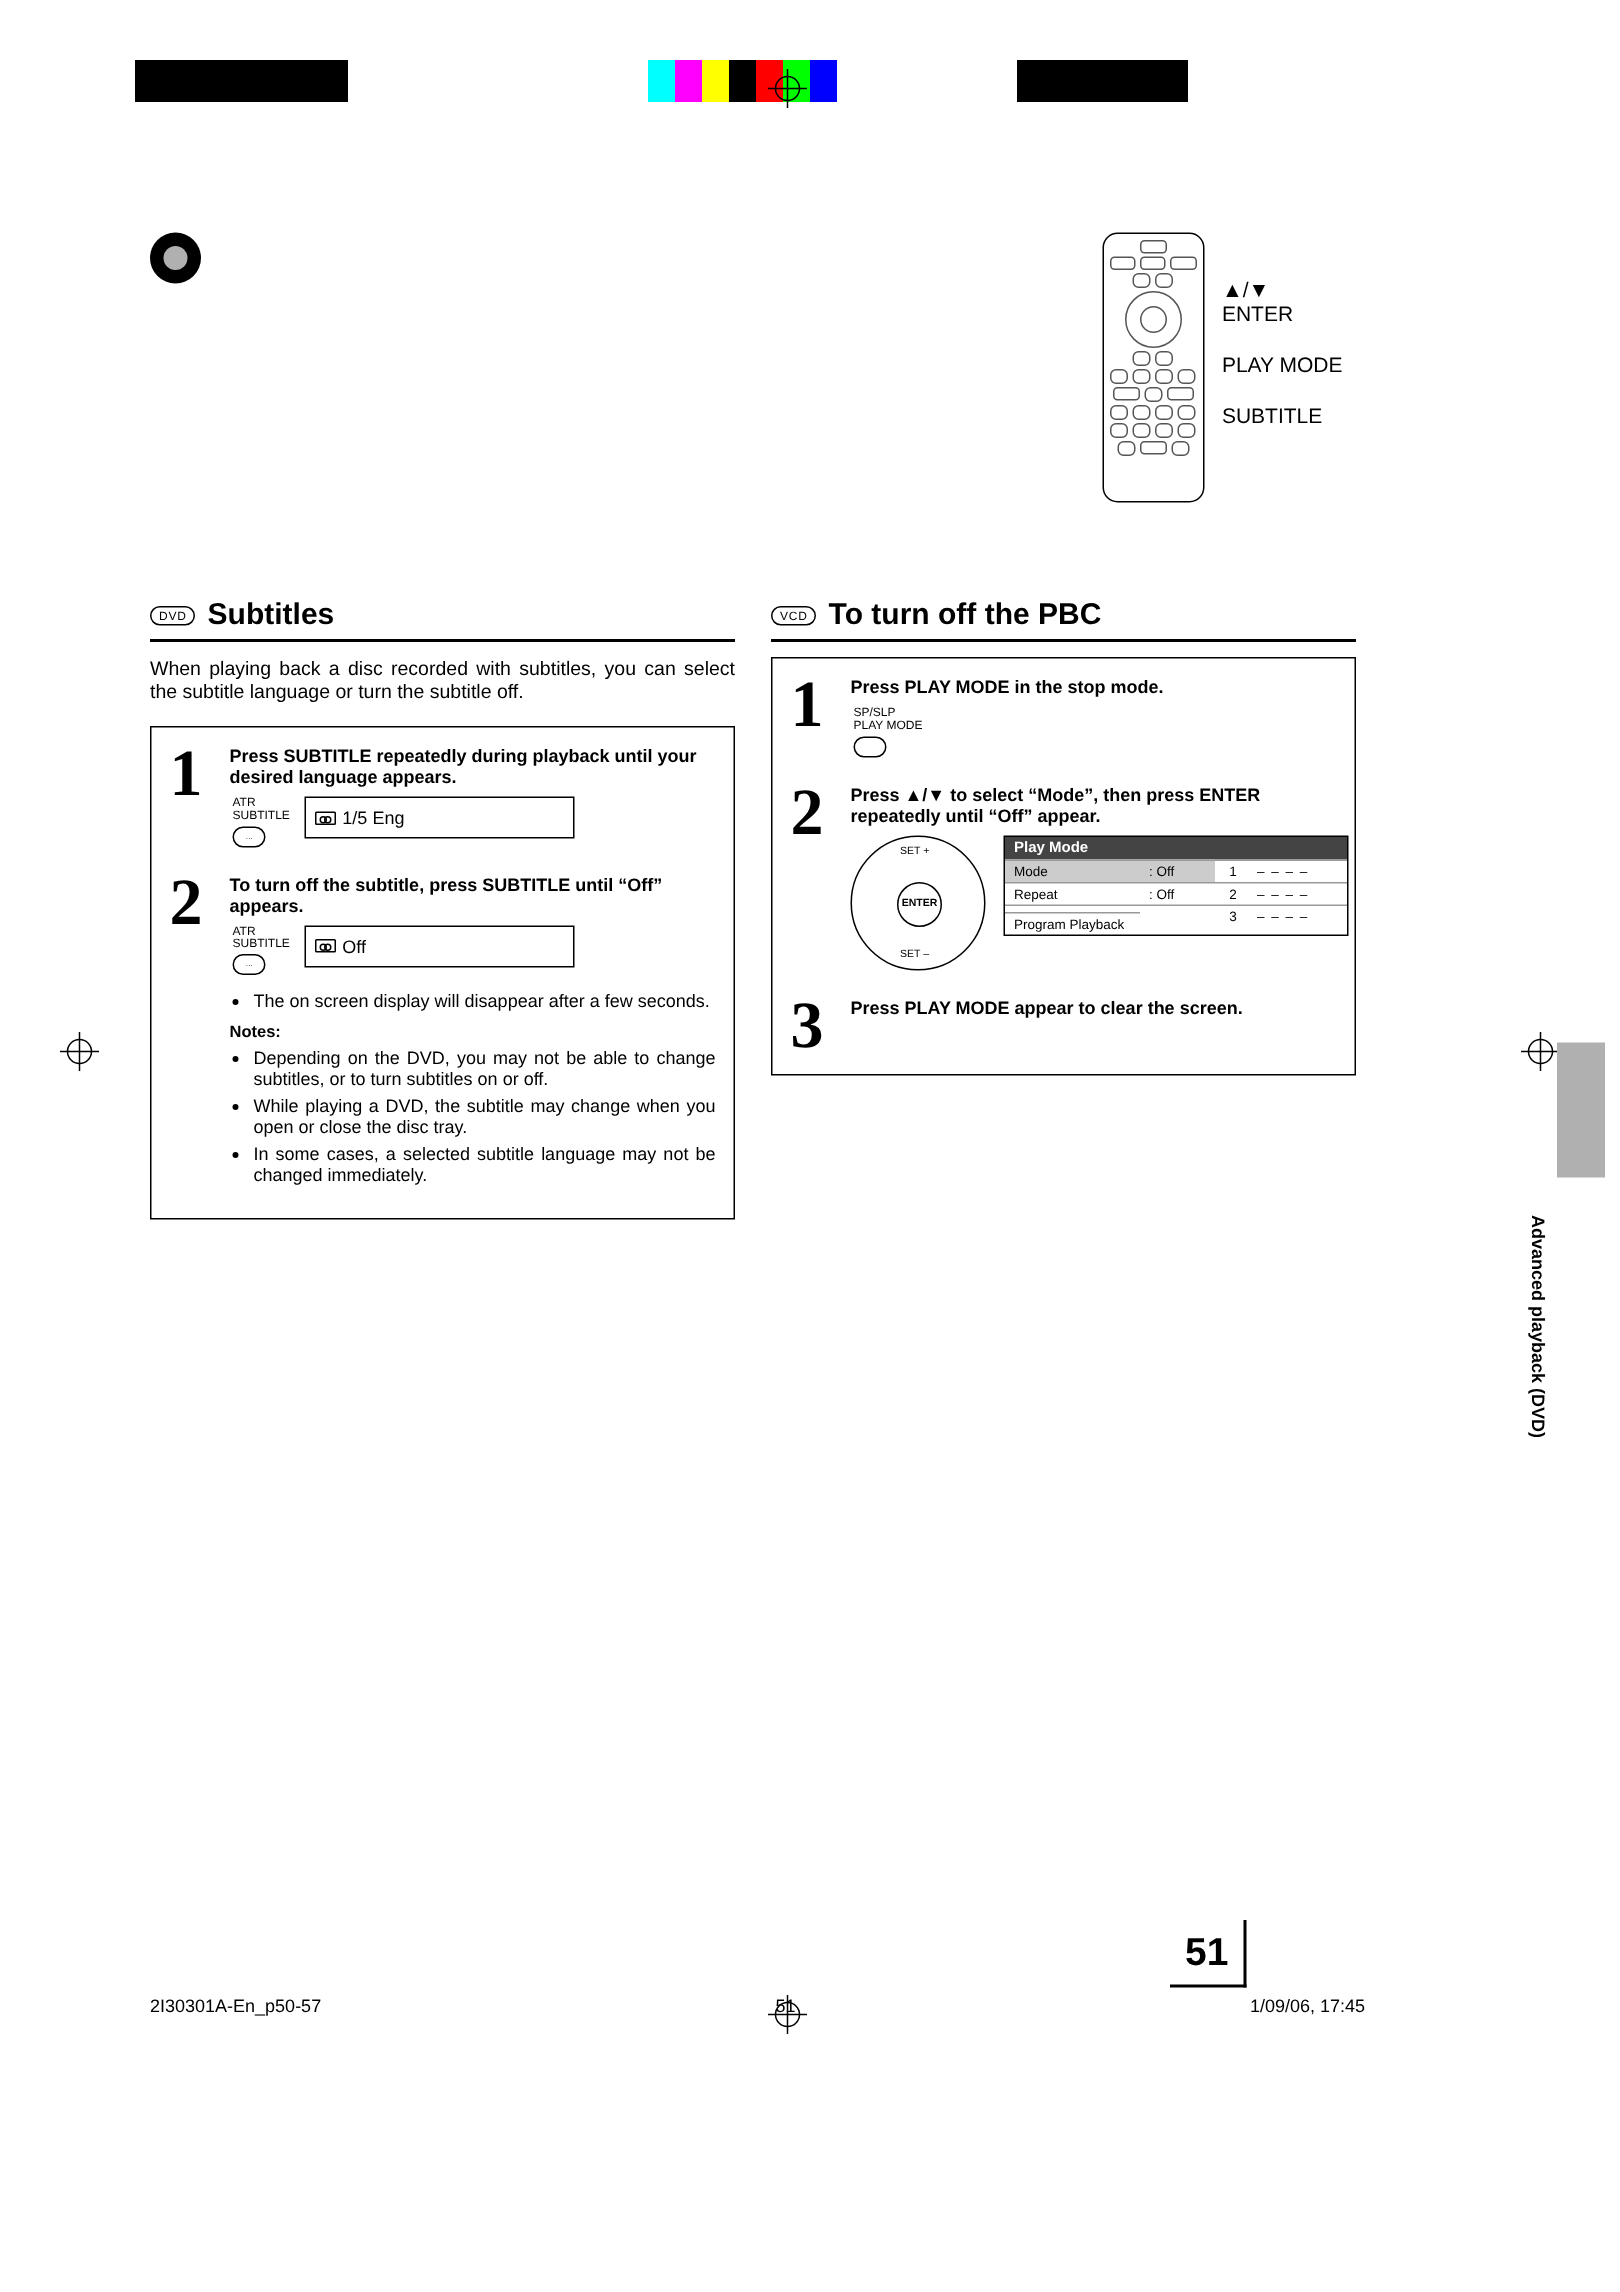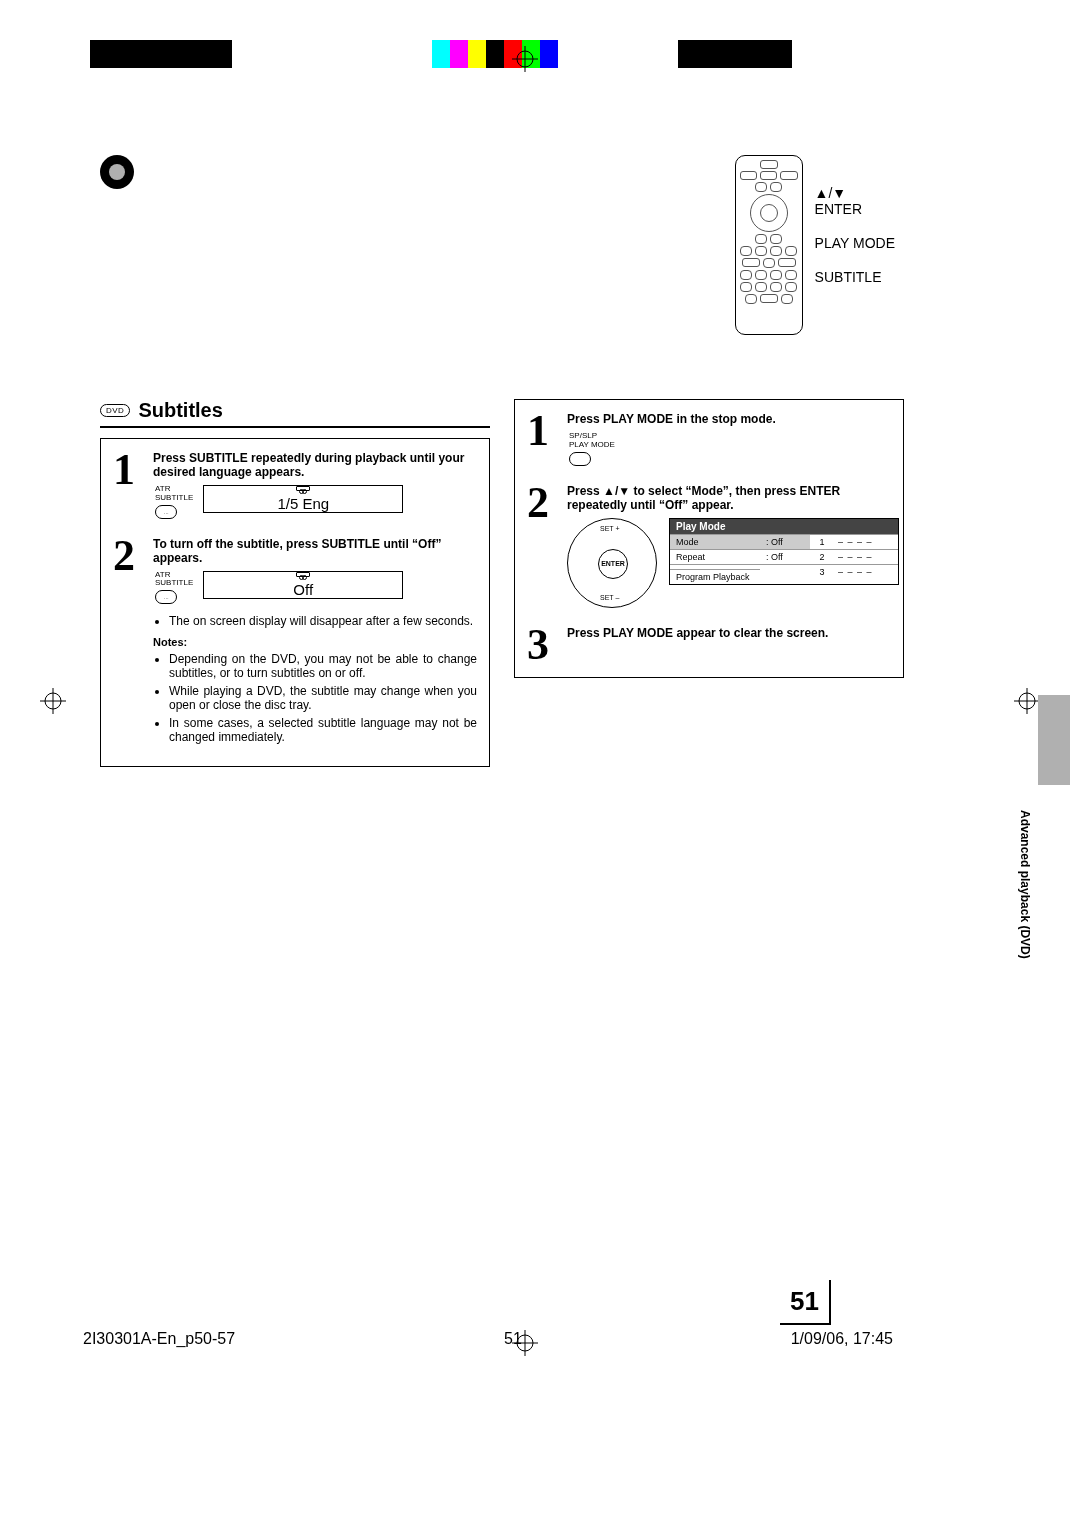--- a/index.html
+++ b/index.html
@@ -65,22 +65,22 @@
   }
   .stepbody { flex: 1; font-size: 12px; }
   .step-title { font-weight: bold; margin-bottom: 6px; }
   .icon-block { display: flex; align-items: flex-start; gap: 10px; margin: 0 0 0 2px; }
   .tiny-label { font-size: 8px; line-height: 1.1; }
   .btn-oval {
     width: 22px; height: 14px; border: 1px solid #000; border-radius: 7px; margin-top: 2px;
     display: flex; align-items: center; justify-content: center; font-size: 5px; letter-spacing: -0.3px;
   }
   .osd-box {
-    border: 1px solid #000; width: 200px; height: 28px; display: flex; align-items: center;
-    padding: 0 6px; gap: 4px; font-size: 15px; flex-direction: column;
+    border: 1px solid #000; width: 180px; height: 28px; display: flex; align-items: center;
+    padding: 0 6px; gap: 4px; font-size: 12px;
   }
   .cass { width: 14px; height: 9px; border: 1px solid #000; border-radius: 1px; position: relative; }
   .cass::before, .cass::after { content:""; position:absolute; top:2px; width:3px; height:3px; border:1px solid #000; border-radius:50%; }
   .cass::before { left:2px; } .cass::after { right:2px; }
   .bullet-list { margin: 10px 0 8px 2px; font-size: 12px; }
   .bullet-list li { margin-left: 14px; margin-bottom: 4px; text-align: justify; list-style: disc; }
   .notes-label { font-size: 11px; font-weight: bold; margin: 4px 0 4px 0; }
   .dpad-large {
     width: 90px; height: 90px; border: 1px solid #000; border-radius: 50%;
     position: relative; margin-right: 12px;
@@ -110,22 +110,22 @@
   }
   .side-thumb {
     position: absolute; right: 10px; top: 695px; width: 32px; height: 90px; background: #b0b0b0;
   }
   .page-num-box {
     position: absolute; left: 780px; top: 1280px; padding: 6px 10px;
     border-right: 2px solid #000; border-bottom: 2px solid #000;
     font-size: 26px; font-weight: bold;
   }
   .footer {
-    position: absolute; left: 83px; top: 1330px; width: 810px; display: flex;
-    justify-content: space-between; font-size: 16px; align-items: center;
+    position: absolute; left: 100px; top: 1330px; width: 810px; display: flex;
+    justify-content: space-between; font-size: 12px; align-items: center;
   }
   svg.target { display: block; }
   .highlight-row { background: #ccc; }
 </style>
 </head>
 <body>
 
 <div class="reg-top">
   <div style="background:#000"></div>
     <div style="background:#000"></div>
@@ -241,20 +241,21 @@
     </div>
   </div>
 
   <div class="cols">
 
     <div class="col">
       <div class="section-head">
         <span class="disc-badge">DVD</span>
         <span>Subtitles</span>
       </div>
+      <div class="intro">When playing back a disc recorded with subtitles, you can select the subtitle language or turn the subtitle off.</div>
       <div class="steps-box">
         <div class="step">
           <div class="stepnum">1</div>
           <div class="stepbody">
             <div class="step-title">Press SUBTITLE repeatedly during playback until your desired language appears.</div>
             <div class="icon-block">
               <div>
                 <div class="tiny-label">ATR</div>
                 <div class="tiny-label">SUBTITLE</div>
                 <div class="btn-oval">…</div>
@@ -290,20 +291,24 @@
               <li>Depending on the DVD, you may not be able to change subtitles, or to turn subtitles on or off.</li>
               <li>While playing a DVD, the subtitle may change when you open or close the disc tray.</li>
               <li>In some cases, a selected subtitle language may not be changed immediately.</li>
             </ul>
           </div>
         </div>
       </div>
     </div>
 
     <div class="col">
+      <div class="section-head">
+        <span class="disc-badge">VCD</span>
+        <span>To turn off the PBC</span>
+      </div>
       <div class="steps-box">
         <div class="step">
           <div class="stepnum">1</div>
           <div class="stepbody">
             <div class="step-title">Press PLAY MODE in the stop mode.</div>
             <div class="icon-block">
               <div>
                 <div class="tiny-label">SP/SLP</div>
                 <div class="tiny-label">PLAY MODE</div>
                 <div class="btn-oval"></div>

